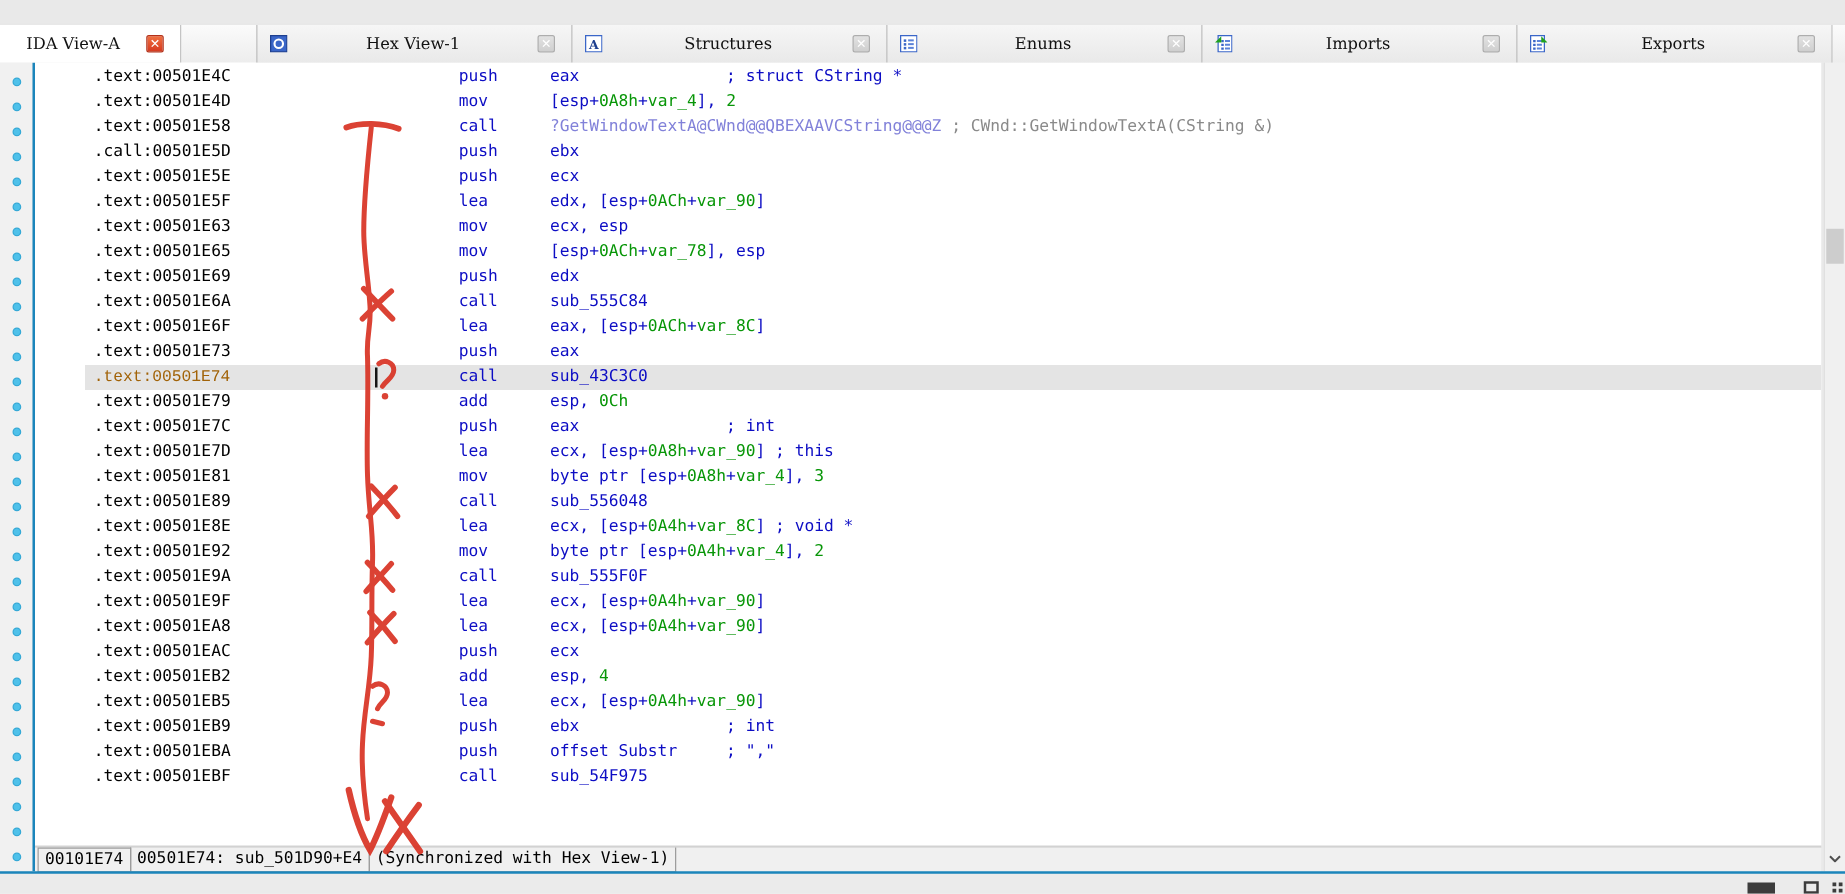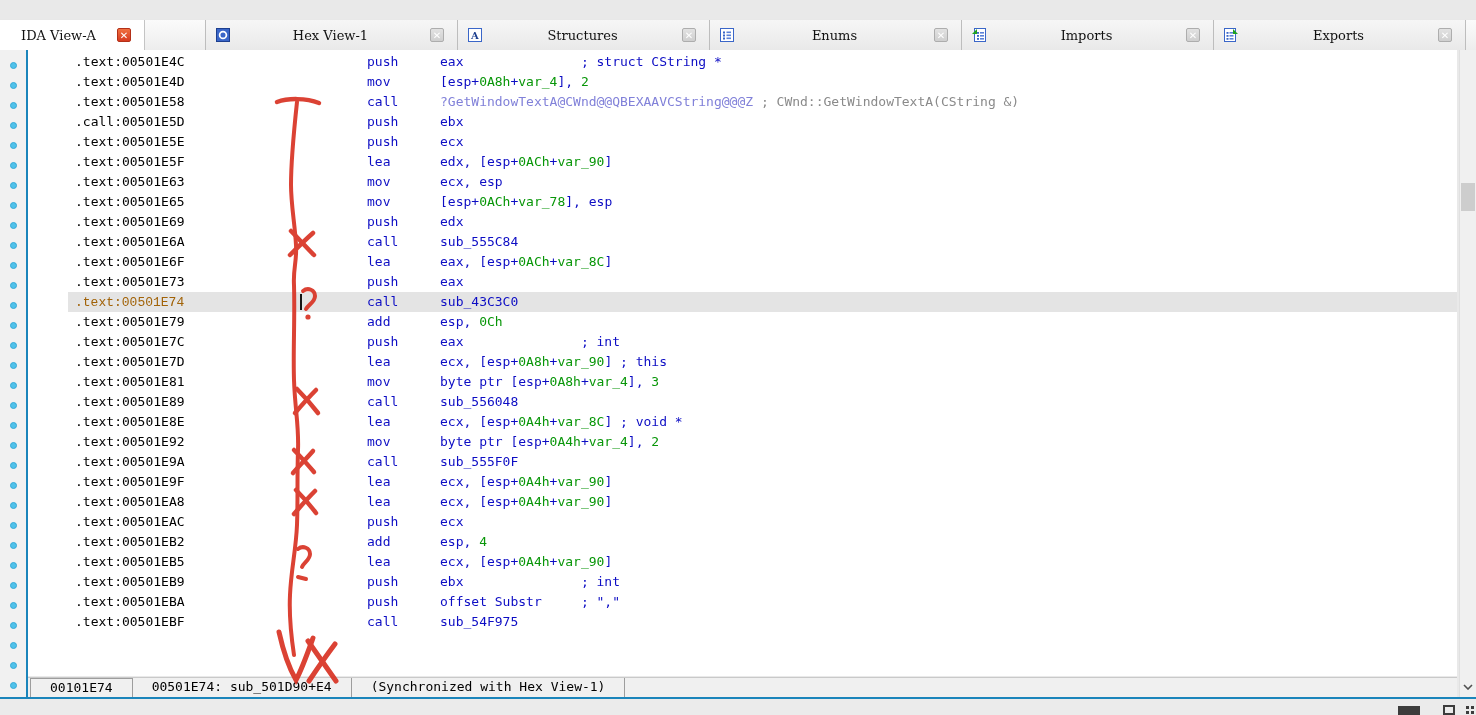--- a/index.html
+++ b/index.html
@@ -78,21 +78,21 @@
   .sb-down{bottom:2px;}
   .sb-thumb{position:absolute;left:1px;top:151px;width:14px;height:28px;background:#cdcdcd;}
   
   .statusbar{
     position:absolute;left:28px;top:677px;width:1429px;height:20px;background:#f0f0f0;
     border-top:1px solid #c9c9c9;z-index:2;display:flex;align-items:stretch;
     font-family:"DejaVu Sans Mono","Liberation Mono",monospace;font-size:13px;color:#000;
   }
   .status-cell{
     border:1px solid #9d9d9d;border-top:none;margin-left:-1px;
-    padding:0 19px;line-height:18px;white-space:pre;box-sizing:border-box;
+    padding:0 5px;line-height:18px;white-space:pre;box-sizing:border-box;
   }
   .status-cell:first-child{margin-left:2px;border-top:1px solid #9d9d9d;}
   
   .bottomstrip{position:absolute;left:0;top:699px;width:1476px;height:16px;background:#ebebeb;z-index:2;}
   .tb-icon{position:absolute;background:#3c3c3c;}
 </style>
 </head>
 <body>
 
 <div class="tabbar">

